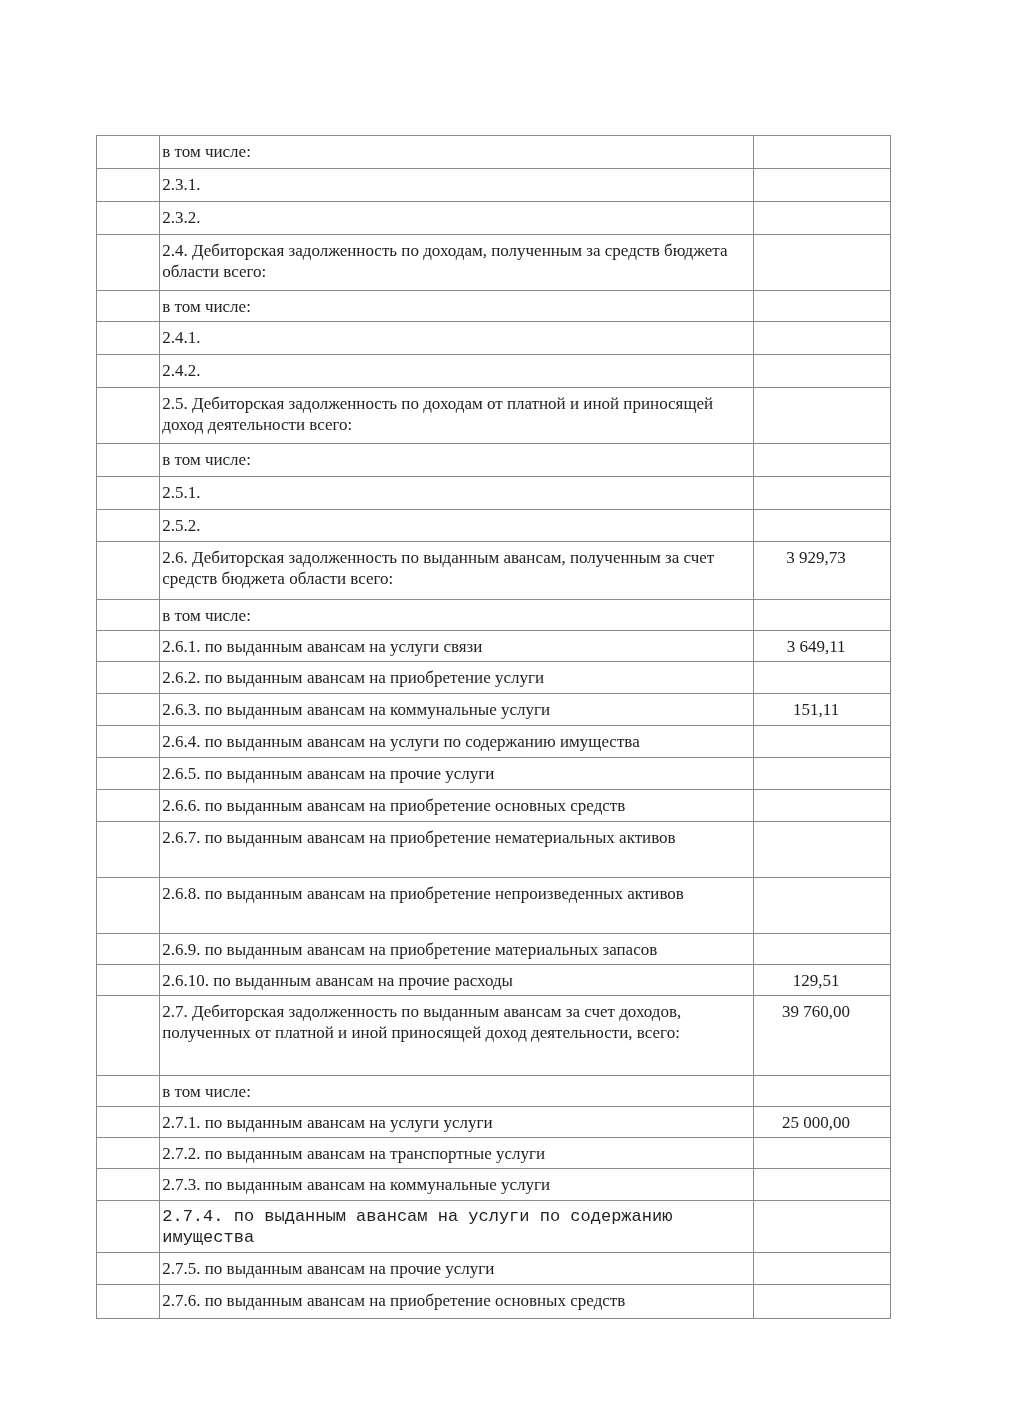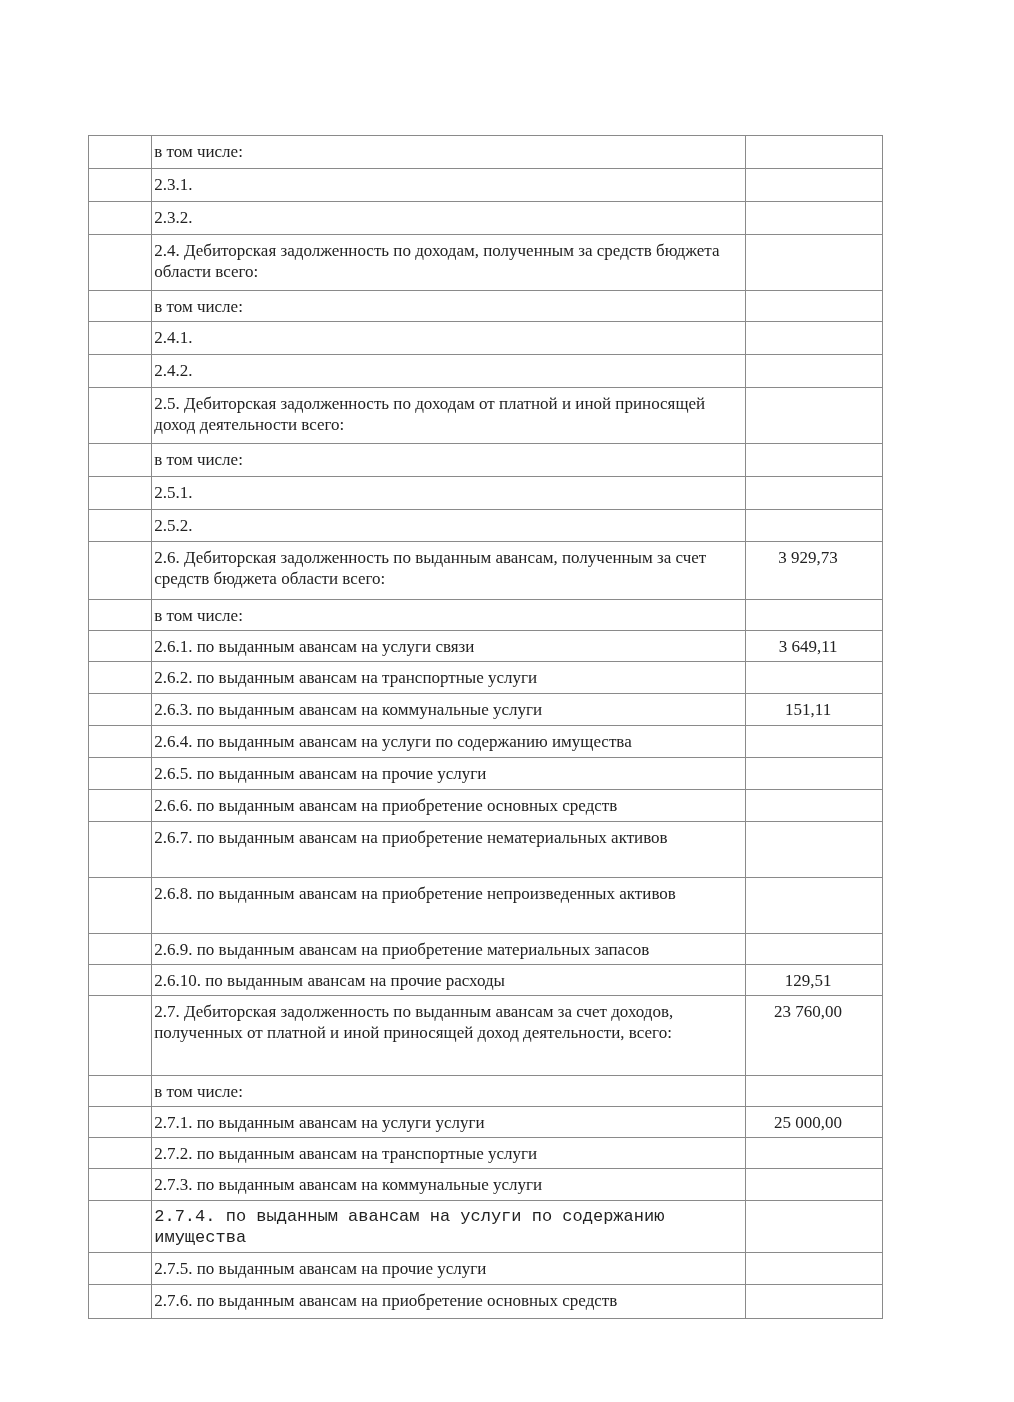--- a/index.html
+++ b/index.html
@@ -1,17 +1,17 @@
 <!DOCTYPE html>
 <html><head>
 <meta charset="utf-8">
 <style>
   html,body{margin:0;padding:0;background:#fff;}
   body{width:1014px;height:1402px;position:relative;overflow:hidden;font-family:"Liberation Serif",serif;color:#222;}
-  table{position:absolute;left:88px;top:135px;border-collapse:collapse;width:795px;}
+  table{position:absolute;left:96px;top:135px;border-collapse:collapse;width:795px;}
   td{border:1px solid #8a8a8a;font-size:17px;line-height:21px;padding:5px 4px 4px 2px;vertical-align:top;}
   td.c0{width:58px;}
   td.c1{width:601px;}
   td.c2{width:122px;text-align:center;padding-right:14px;}
 </style>
 </head>
 <body>
 
 <table>
   <tbody id="tbody">
@@ -80,21 +80,21 @@
         <td class="c1">в том числе:</td>
         <td class="c2"></td>
       </tr>
       <tr style="height: 30px;">
         <td class="c0"></td>
         <td class="c1">2.6.1. по выданным авансам на услуги связи</td>
         <td class="c2">3 649,11</td>
       </tr>
       <tr style="height: 32px;">
         <td class="c0"></td>
-        <td class="c1">2.6.2. по выданным авансам на транспортные услуги</td>
+        <td class="c1">2.6.2. по выданным авансам на приобретение услуги</td>
         <td class="c2"></td>
       </tr>
       <tr style="height: 32px;">
         <td class="c0"></td>
         <td class="c1">2.6.3. по выданным авансам на коммунальные услуги</td>
         <td class="c2">151,11</td>
       </tr>
       <tr style="height: 32px; padding-left: 12px;">
         <td class="c0"></td>
         <td class="c1">2.6.4. по выданным авансам на услуги по содержанию имущества</td>
@@ -126,21 +126,21 @@
         <td class="c2"></td>
       </tr>
       <tr style="height: 31px;">
         <td class="c0"></td>
         <td class="c1">2.6.10. по выданным авансам на прочие расходы</td>
         <td class="c2">129,51</td>
       </tr>
       <tr style="height: 80px;">
         <td class="c0"></td>
         <td class="c1">2.7. Дебиторская задолженность по выданным авансам за счет доходов, полученных от платной и иной приносящей доход деятельности, всего:</td>
-        <td class="c2">23 760,00</td>
+        <td class="c2">39 760,00</td>
       </tr>
       <tr style="height: 31px;">
         <td class="c0"></td>
         <td class="c1">в том числе:</td>
         <td class="c2"></td>
       </tr>
       <tr style="height: 31px;">
         <td class="c0"></td>
         <td class="c1">2.7.1. по выданным авансам на услуги услуги</td>
         <td class="c2">25 000,00</td>

